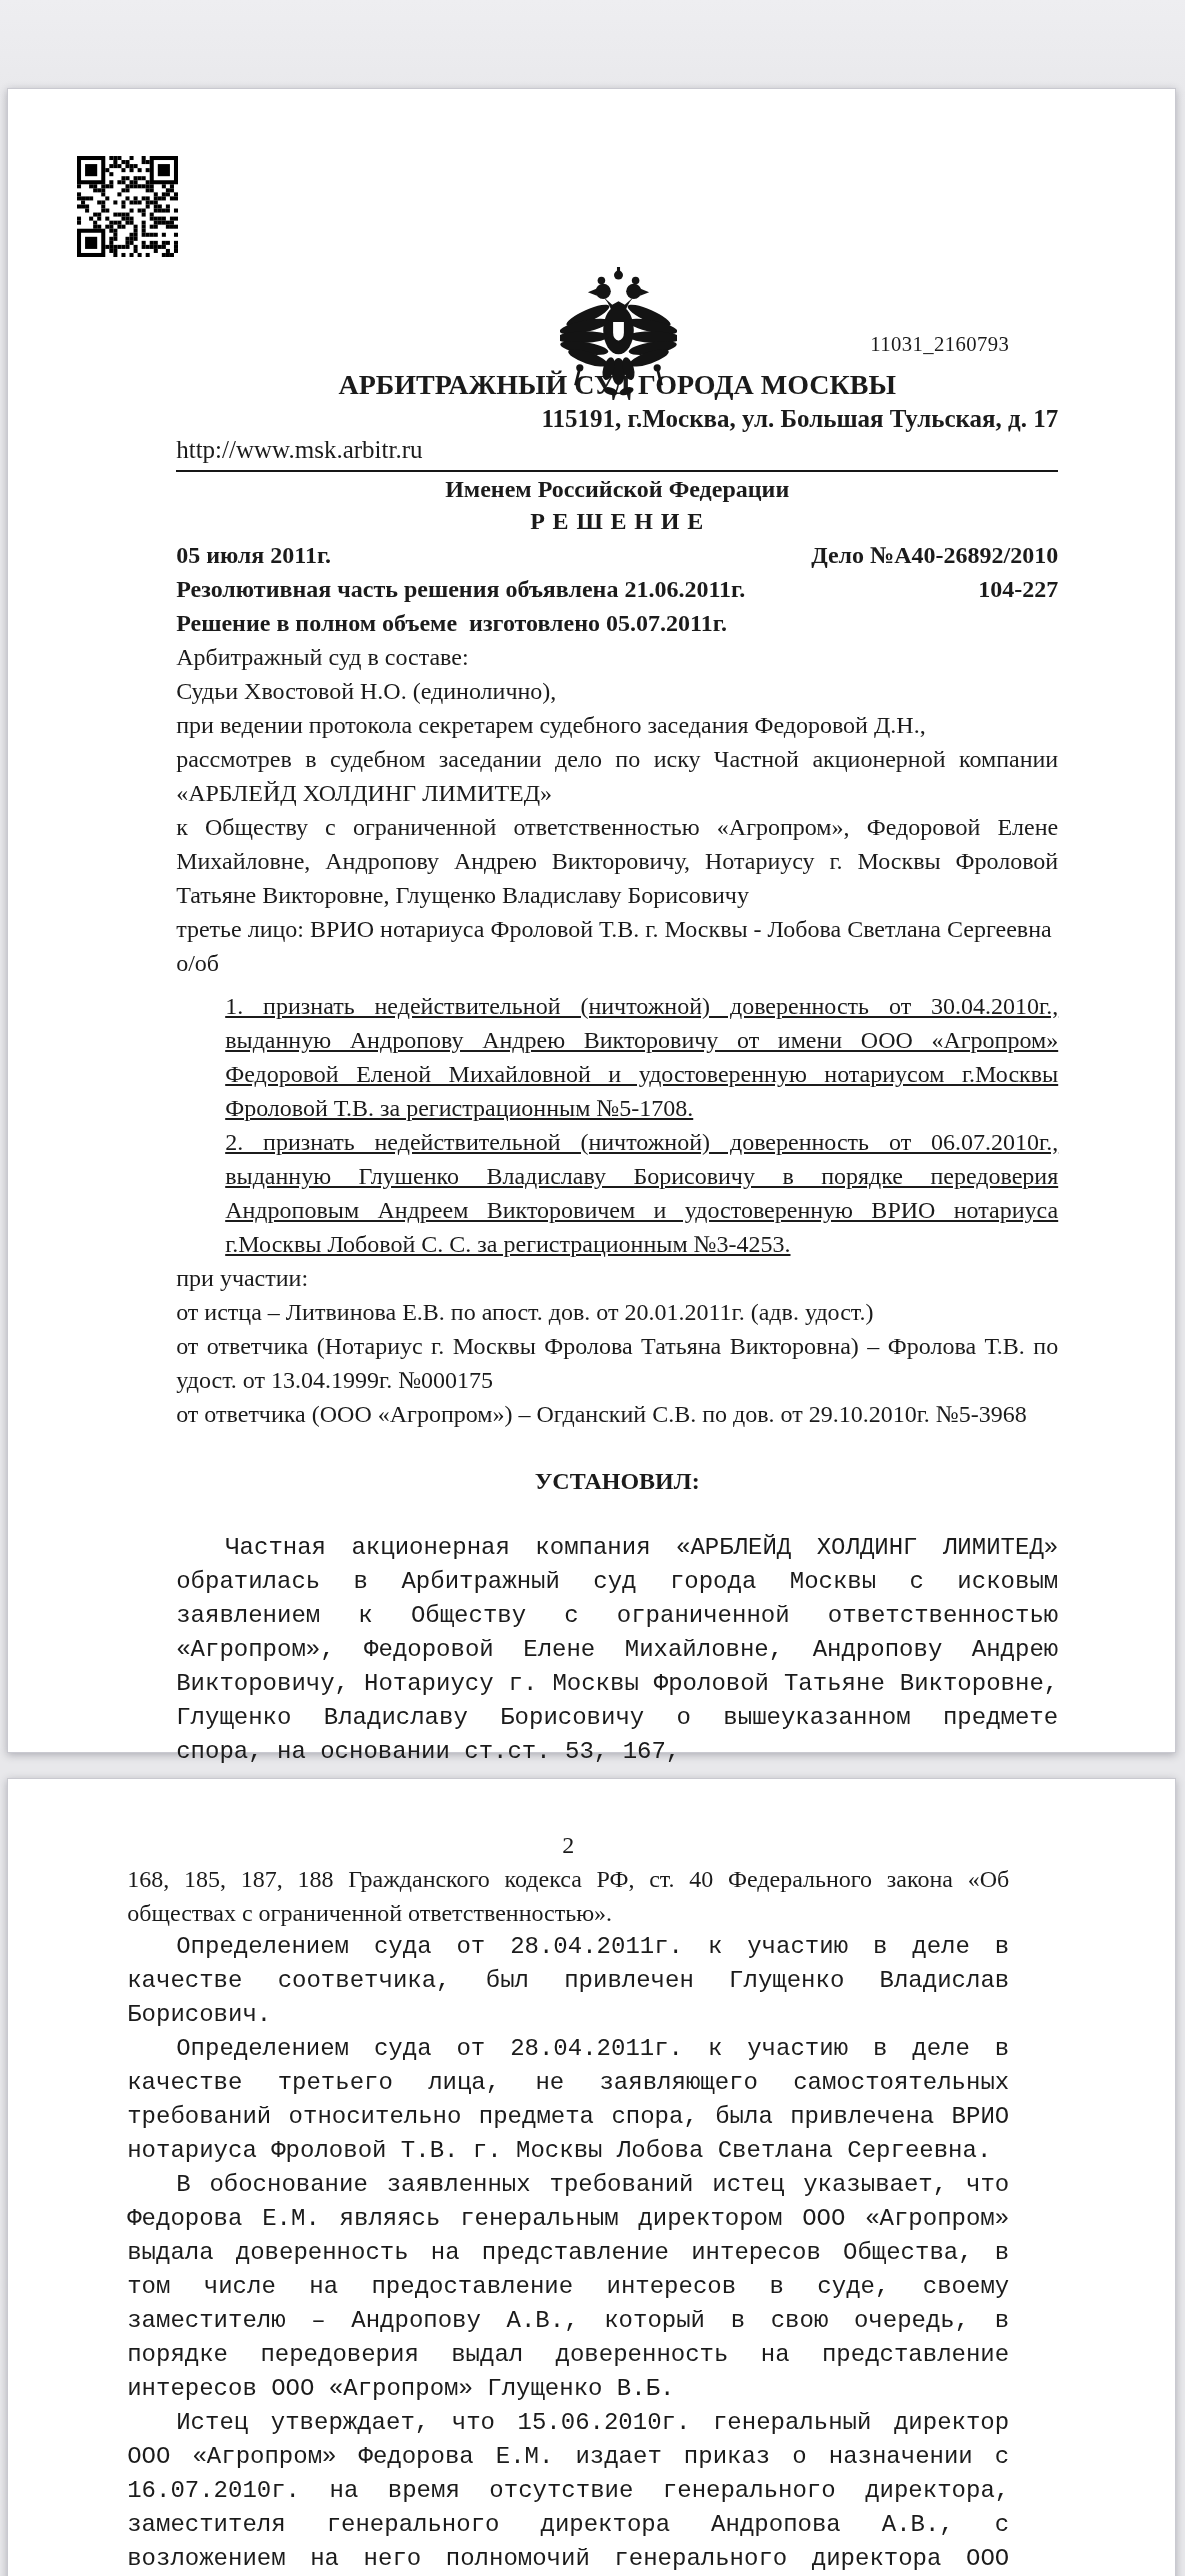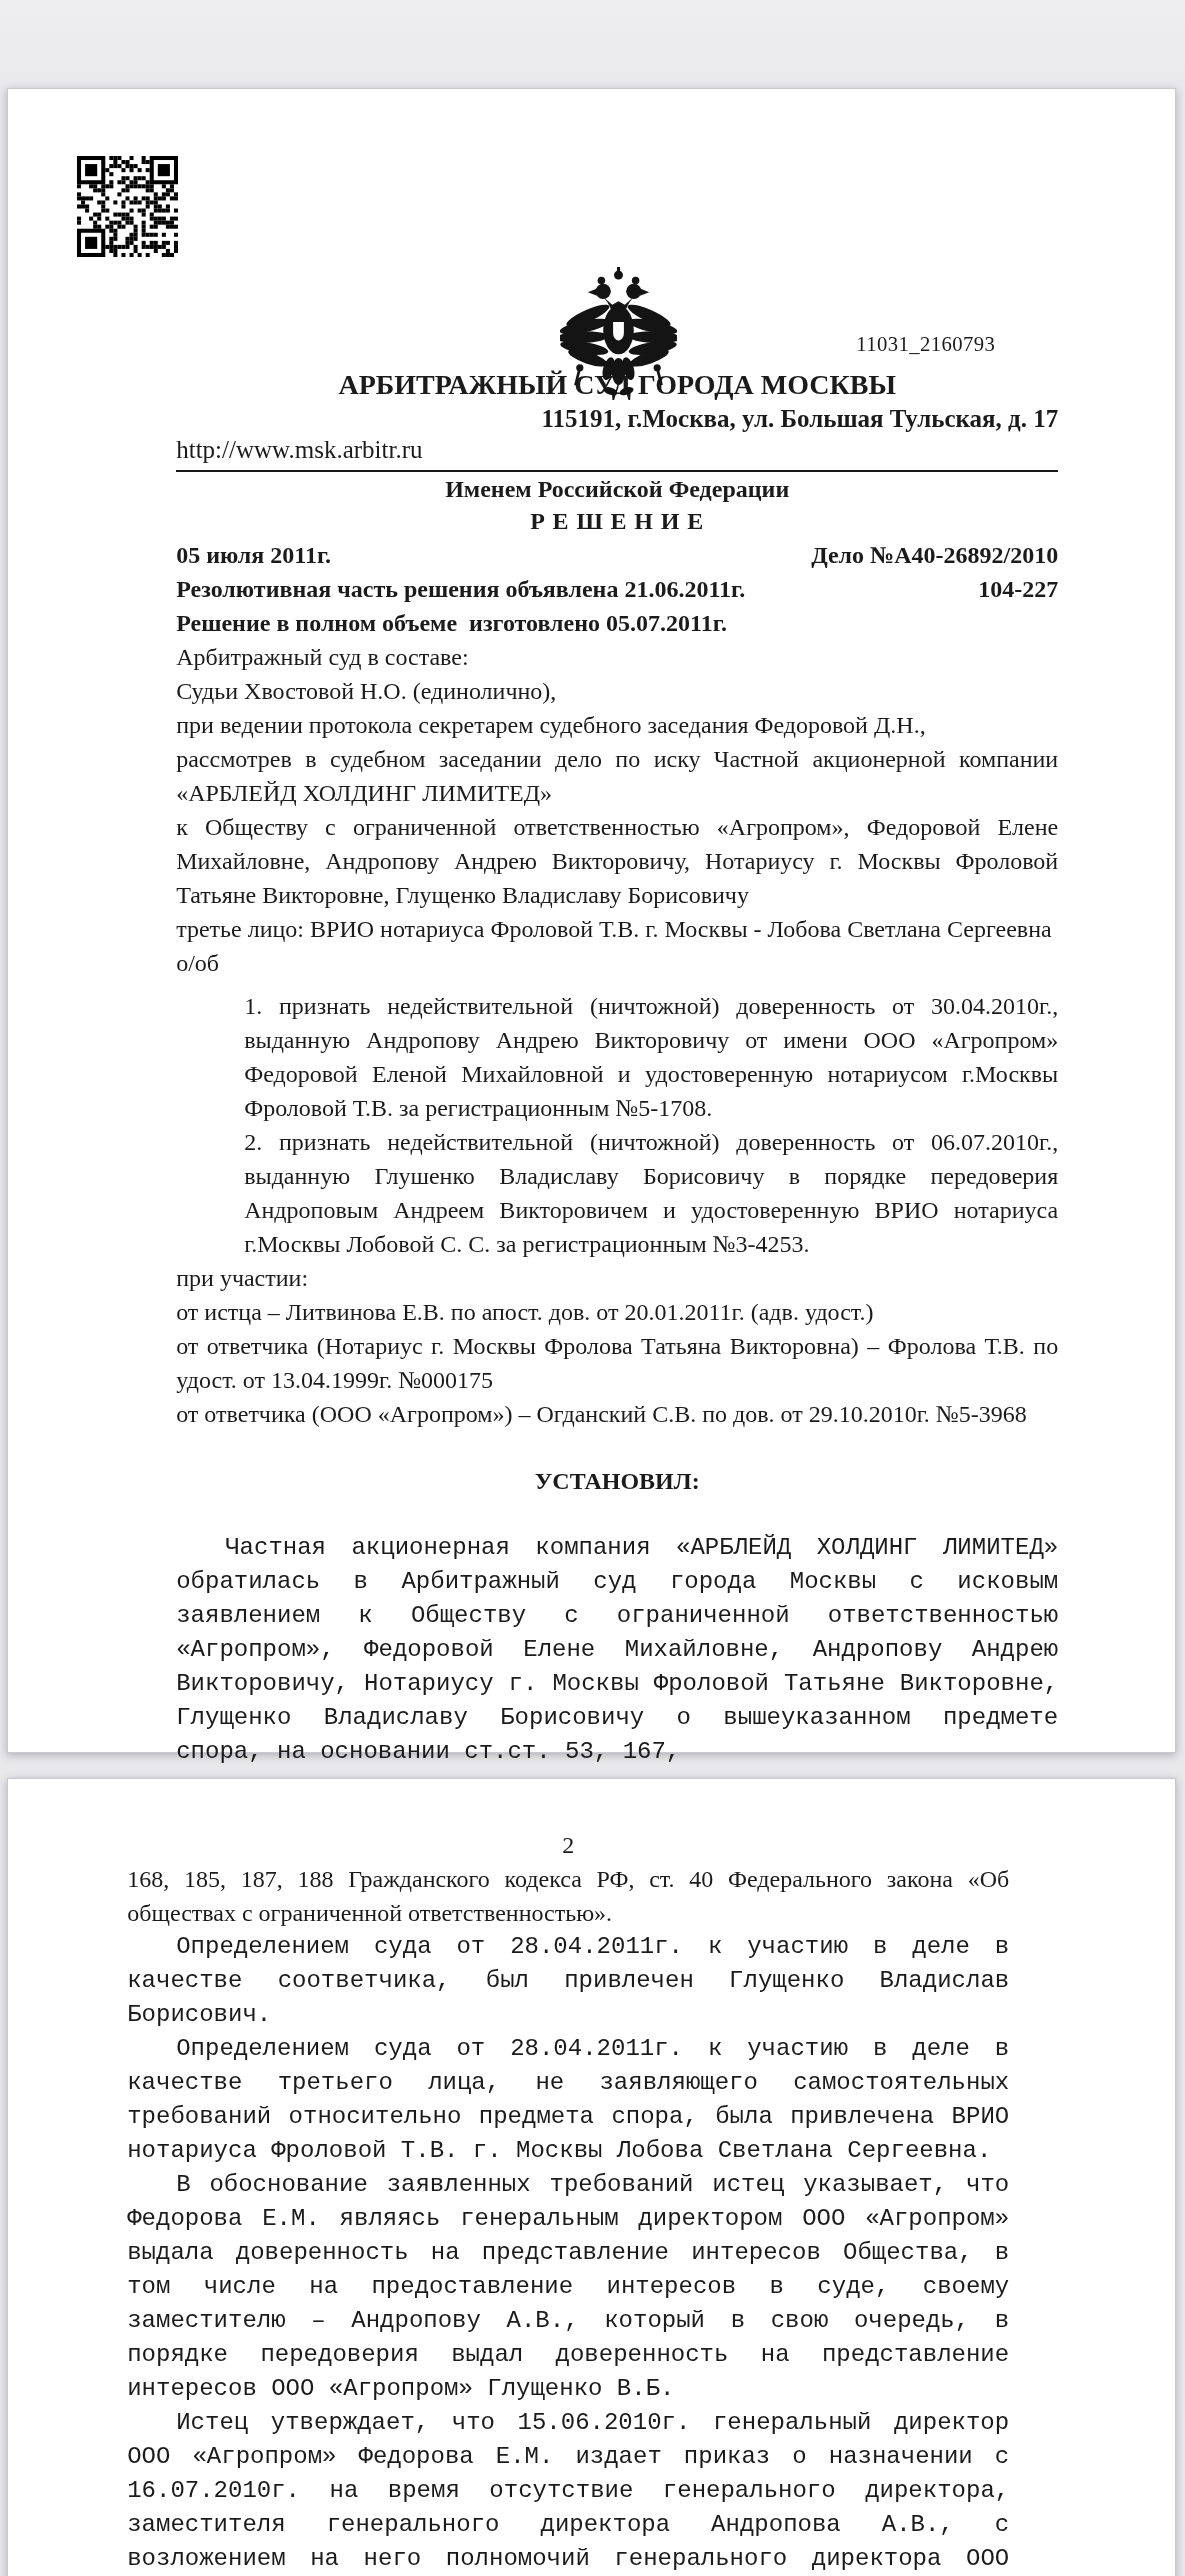--- a/index.html
+++ b/index.html
@@ -15,32 +15,32 @@
     border:0.9px solid #c9c9d0;
     box-shadow:0 1.8px 8px rgba(55,55,70,.33);
     box-sizing:border-box;
     font-family:"Liberation Serif","DejaVu Serif",serif;
     font-size:24px;line-height:34px;color:#1b1b1b;
   }
   #page1{top:88px;padding:0 117px 0 168px;}
   #page2{top:1778px;padding:49px 166px 0 119px;}
   .p1-header{position:relative;height:278px;margin:0 -117px 0 -168px;}
   .qr{position:absolute;left:69px;top:67px;width:101px;height:101px;}
-  .docnum{position:absolute;top:244px;right:180px;font-size:20.7px;line-height:23.4px;letter-spacing:0.4px;text-align:right;}
+  .docnum{position:absolute;top:244px;right:166px;font-size:20.7px;line-height:23.4px;letter-spacing:0.4px;text-align:right;}
   .emblem{position:absolute;left:552px;top:178px;width:117px;height:135px;}
   .just{text-align:justify;}
   .indent{text-indent:49px;font-family:Liberation Mono, monospace;}
   .court-title{font-size:28px;line-height:36px;font-weight:bold;text-align:center;}
   .addr{font-size:25px;line-height:32px;text-align:right;font-weight:bold;}
   .site{font-size:25px;line-height:30.5px;text-align:left;}
   .rule{border-top:2.7px solid #161616;margin:4.5px 0 1.8px 0;}
   .inname{font-weight:bold;line-height:31px;text-align:center;}
   .reshenie{font-weight:bold;line-height:33px;letter-spacing:0.9px;text-align:center;}
   .metarow{display:flex;justify-content:space-between;font-weight:bold;white-space:pre-wrap;}
-  .claims{margin-left:68px;margin-top:9px;}
+  .claims{margin-left:49px;margin-top:9px;text-decoration:underline;}
   .heading{margin:33px 0;text-align:center;font-weight:bold;}
   .pagenum{text-align:center;}
 </style>
 </head>
 <body>
 
 <div class="canvas">
 
   <div class="page" id="page1">
 

